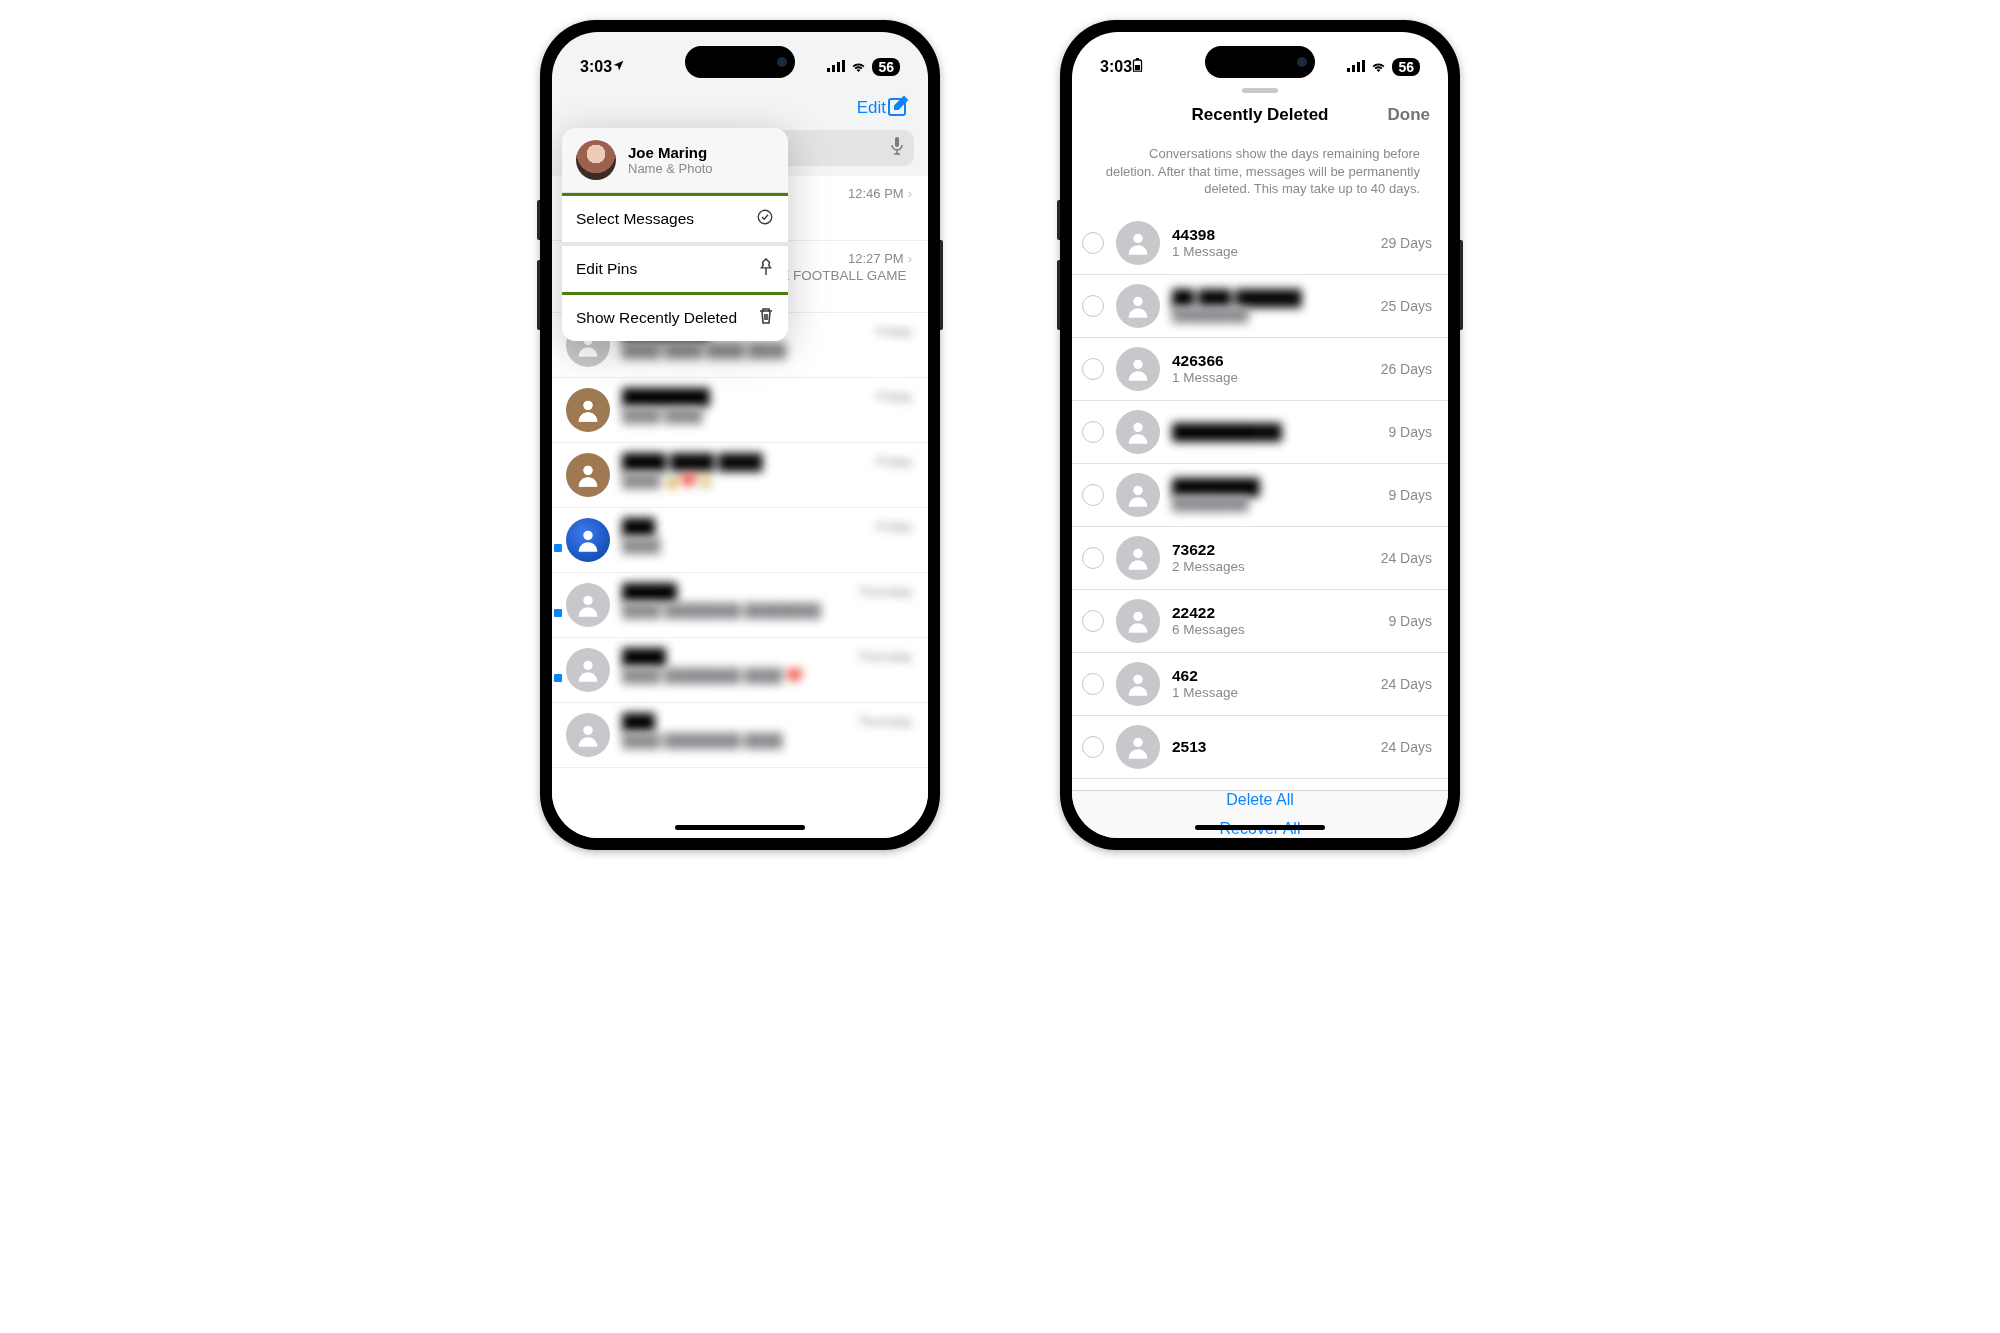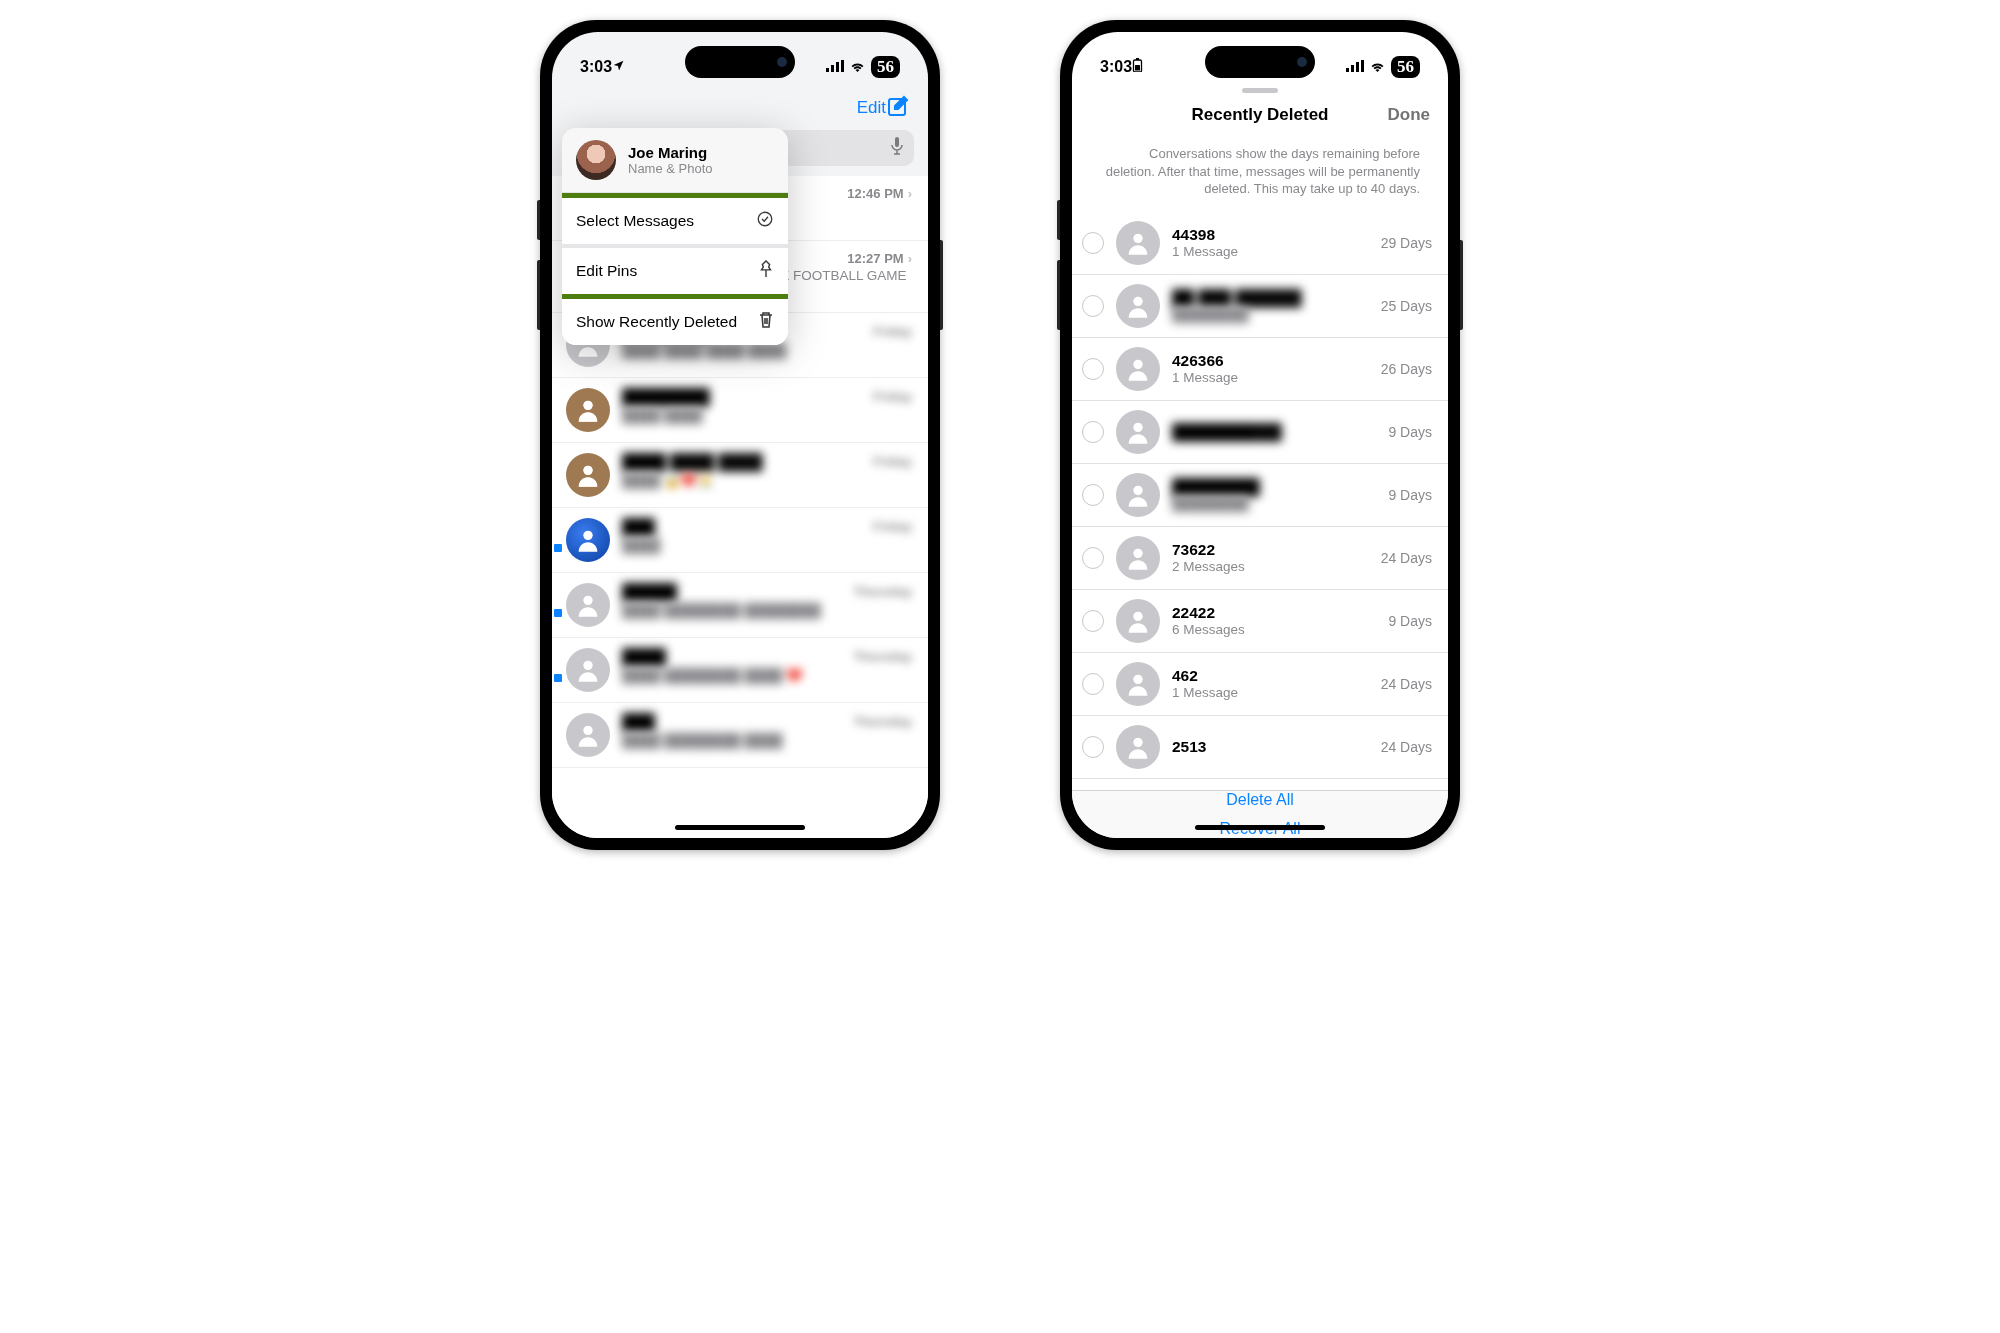--- a/index.html
+++ b/index.html
@@ -55,21 +55,21 @@
     padding: 16px 28px 0;
     display: flex;
     justify-content: space-between;
     align-items: center;
     font-size: 16px;
     font-weight: 600;
     color: #000;
   }
   .status-left { display:flex; align-items:center; gap:0; }
   .status-right { display:flex; align-items:center; gap:5px; }
-  .batt-pill { background:#000; color:#fff; border-radius:8px; padding:1px 6px; font-size:17px; font-weight:700;font-family:Liberation Serif, serif; }
+  .batt-pill { background:#000; color:#fff; border-radius:8px; padding:1px 6px; font-size:14px; font-weight:700; }
   
   .nav1 {
     height: 44px;
     display:flex; align-items:center; justify-content:flex-end;
     padding: 0 18px;
   }
   .edit-btn { color:#0a84ff; font-size:17px; }
   .compose-icon svg { stroke:#0a84ff; }
   
   .popover {
@@ -93,21 +93,21 @@
     display:flex; align-items:center; justify-content:center;
     overflow:hidden;
   }
   .avatar-inner { width:100%; height:100%; background: radial-gradient(circle at 50% 35%, #efc9b8 28%, #9b624d 29% 58%, #3d2a22 59%); }
   .profile .name { font-weight:600; font-size:15px; }
   .profile .sub  { color:#8a8a8e; font-size:13px; }
   .menu-item {
     display:flex; align-items:center; justify-content:space-between;
     padding: 12px 14px;
     font-size:15.5px;
-    border-top: 5px solid #4d7c0f;
+    border-top: 3px solid #4d7c0f;
     background:#fff;
   }
   .menu-item:first-of-type { border-top: 4px solid #e6e6e9; }
   .menu-item:nth-of-type(3) { border-top: 4px solid #e6e6e9; }
   .menu-item .mi-icon { color:#3a3a3c; }
   
   .search-bar {
     height:36px; margin: 0 14px;
     background:#e3e3e6; border-radius:10px;
     display:flex; align-items:center; justify-content:flex-end;
@@ -123,21 +123,21 @@
   }
   .convo .dot { position:absolute; left:2px; top:36px; width:8px; height:8px; background:#0a84ff; border-radius:1px; }
   .convo .cav { width:44px; height:44px; border-radius:50%; background:#c8c8cc; display:flex; align-items:center; justify-content:center; flex-shrink:0; }
   .convo .cav.blue { background: radial-gradient(circle at 40% 35%, #3a7cf0, #0a3fa0); }
   .convo .cav.dark { background:#2b2b2b; }
   .convo .cav.pix { background:#9a7a5a; filter:contrast(1.2); }
   .convo .cav svg { fill:#fff; }
   .convo .body { flex:1; min-width:0; }
   .convo .row1 { display:flex; justify-content:space-between; align-items:center; }
   .convo .title { font-weight:500; font-size:15.5px; filter: blur(5px); }
-  .convo .time  { color:#8a8a8e; font-size:13px; filter: blur(4px); display:flex; align-items:center; gap:4px;font-weight:bold; }
+  .convo .time  { color:#8a8a8e; font-size:13px; filter: blur(4px); display:flex; align-items:center; gap:4px; }
   .convo.visible .time { filter:none; }
   .convo .preview { color:#8a8a8e; font-size:13.5px; margin-top:2px; filter: blur(5px); line-height:1.25; }
   .convo.visible .preview, .convo.partial .preview { }
   .convo .preview.clear { filter:none; }
   
   .sheet-grab { width:36px; height:5px; background:#c8c8cc; border-radius:3px; margin: 2px auto 0; }
   .nav2 {
     height: 44px;
     display:flex; align-items:center; justify-content:center;
     position:relative;

